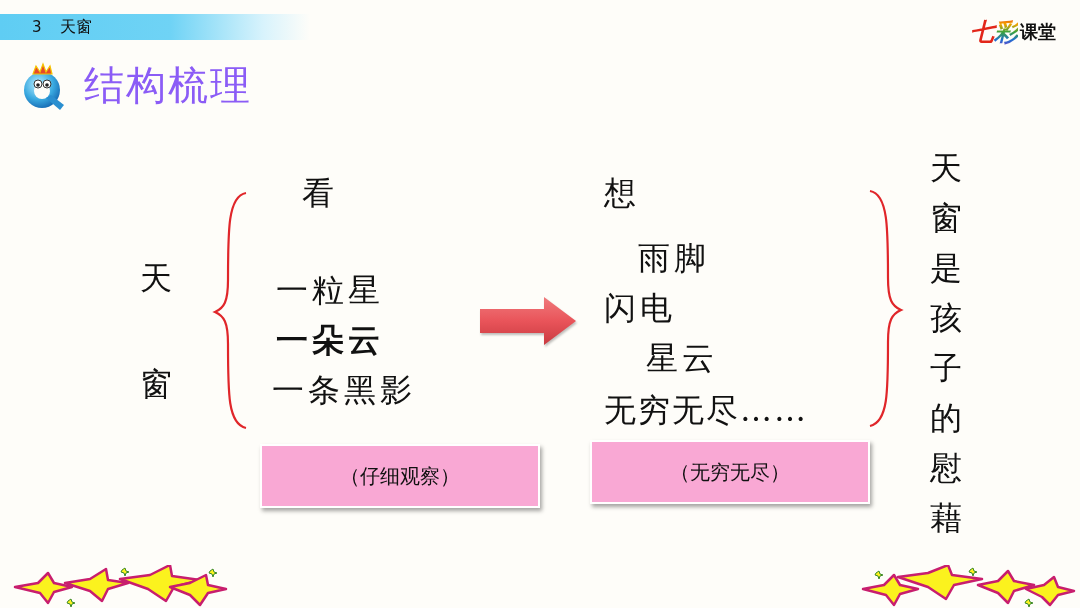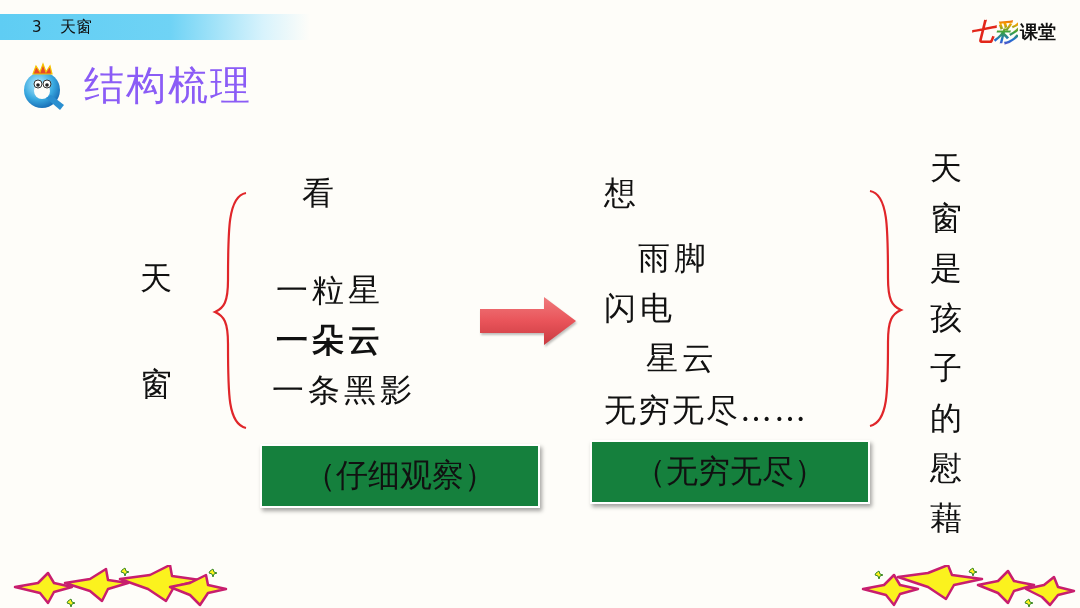--- a/index.html
+++ b/index.html
@@ -13,22 +13,22 @@
   .brand .c1 { font:bold italic 24px "DejaVu Serif",serif; color:#e2261a; }
   .brand .c2 { font:bold italic 24px "DejaVu Serif",serif;
                background:linear-gradient(180deg,#e2261a,#f5a400,#3aa33a,#1e6fd1,#8d3bc4);
                -webkit-background-clip:text; background-clip:text; color:transparent; }
   .brand .c3 { font:bold 18px "DejaVu Sans",sans-serif; color:#111; margin-left:2px; }
   .logo { position:absolute; left:20px; top:62px; width:48px; height:50px; }
   .title { position:absolute; left:84px; top:58px; font:40px "DejaVu Sans",sans-serif; color:#8b5cf6; letter-spacing:2px; }
   .t { position:absolute; font-size:32px; line-height:1; }
   .col-v { position:absolute; left:930px; top:150px; width:36px; display:flex; flex-direction:column; gap:14px; }
   .col-v span { font-size:32px; line-height:36px; display:block; }
-  .box { position:absolute; background:#15803d; box-shadow:2px 3px 4px rgba(0,0,0,0.35); border:2px solid #fff;
-         font-size:32px; display:flex; align-items:center; justify-content:center; color:#111; }
+  .box { position:absolute; background:#f9a8d4; box-shadow:2px 3px 4px rgba(0,0,0,0.35); border:2px solid #fff;
+         font-size:20px; display:flex; align-items:center; justify-content:center; color:#111; }
   svg { position:absolute; }
 </style>
 </head>
 <body>
 
 <div class="topbar">
   <span class="num">3</span>
   <span class="lesson">天窗</span>
 </div>
 

